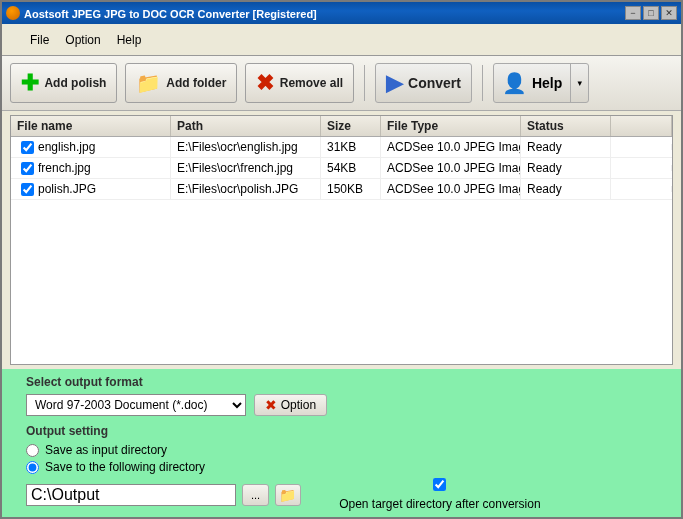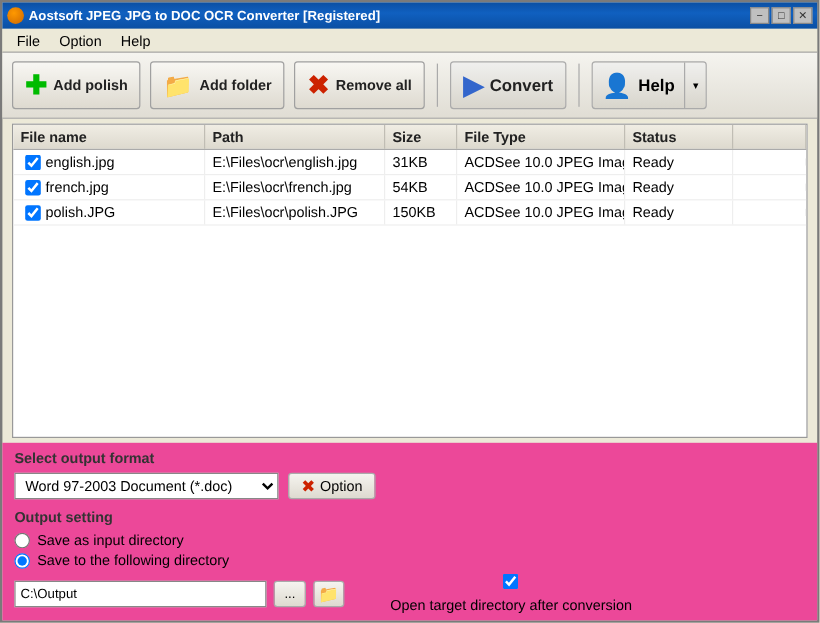--- a/index.html
+++ b/index.html
@@ -55,24 +55,24 @@
       background: #c0c0c0;
       display: flex;
       align-items: center;
       justify-content: center;
       font-size: 9px;
       cursor: pointer;
       color: #333;
     }
     .menu-bar {
       background: #ece9d8;
-      height: 20px;
-      display: flex;
-      align-items: center;
-      padding: 0 4px;
+      height: 32px;
+      display: flex;
+      align-items: center;
+      padding: 0 20px;
       border-bottom: 1px solid #999;
       flex-shrink: 0;
     }
     .menu-item {
       padding: 2px 8px;
       cursor: pointer;
       font-size: 12px;
       color: #000;
     }
     .toolbar {
@@ -190,22 +190,22 @@
       white-space: nowrap;
     }
     .td-checkbox {
       display: flex;
       align-items: center;
       gap: 4px;
       padding-left: 10px;
     }
     
     .bottom-section {
-      background: #ec4899;
-      padding: 6px 10px;
+      background: #86efac;
+      padding: 6px 24px;
       flex-shrink: 0;
     }
     .section-label {
       font-size: 12px;
       font-weight: bold;
       color: #333;
       margin-bottom: 5px;
     }
     .format-row {
       display: flex;
@@ -247,21 +247,21 @@
       display: flex;
       align-items: center;
       gap: 6px;
       margin-top: 4px;
     }
     .dir-input {
       width: 210px;
       height: 22px;
       border: 1px solid #888;
       background: white;
-      font-size: 11px;
+      font-size: 16px;
       padding: 1px 4px;
     }
     .browse-btn {
       height: 22px;
       padding: 0 8px;
       background: linear-gradient(to bottom, #f5f4ef, #dedad0);
       border: 1px solid #aaa;
       border-radius: 3px;
       cursor: pointer;
       font-size: 11px;

